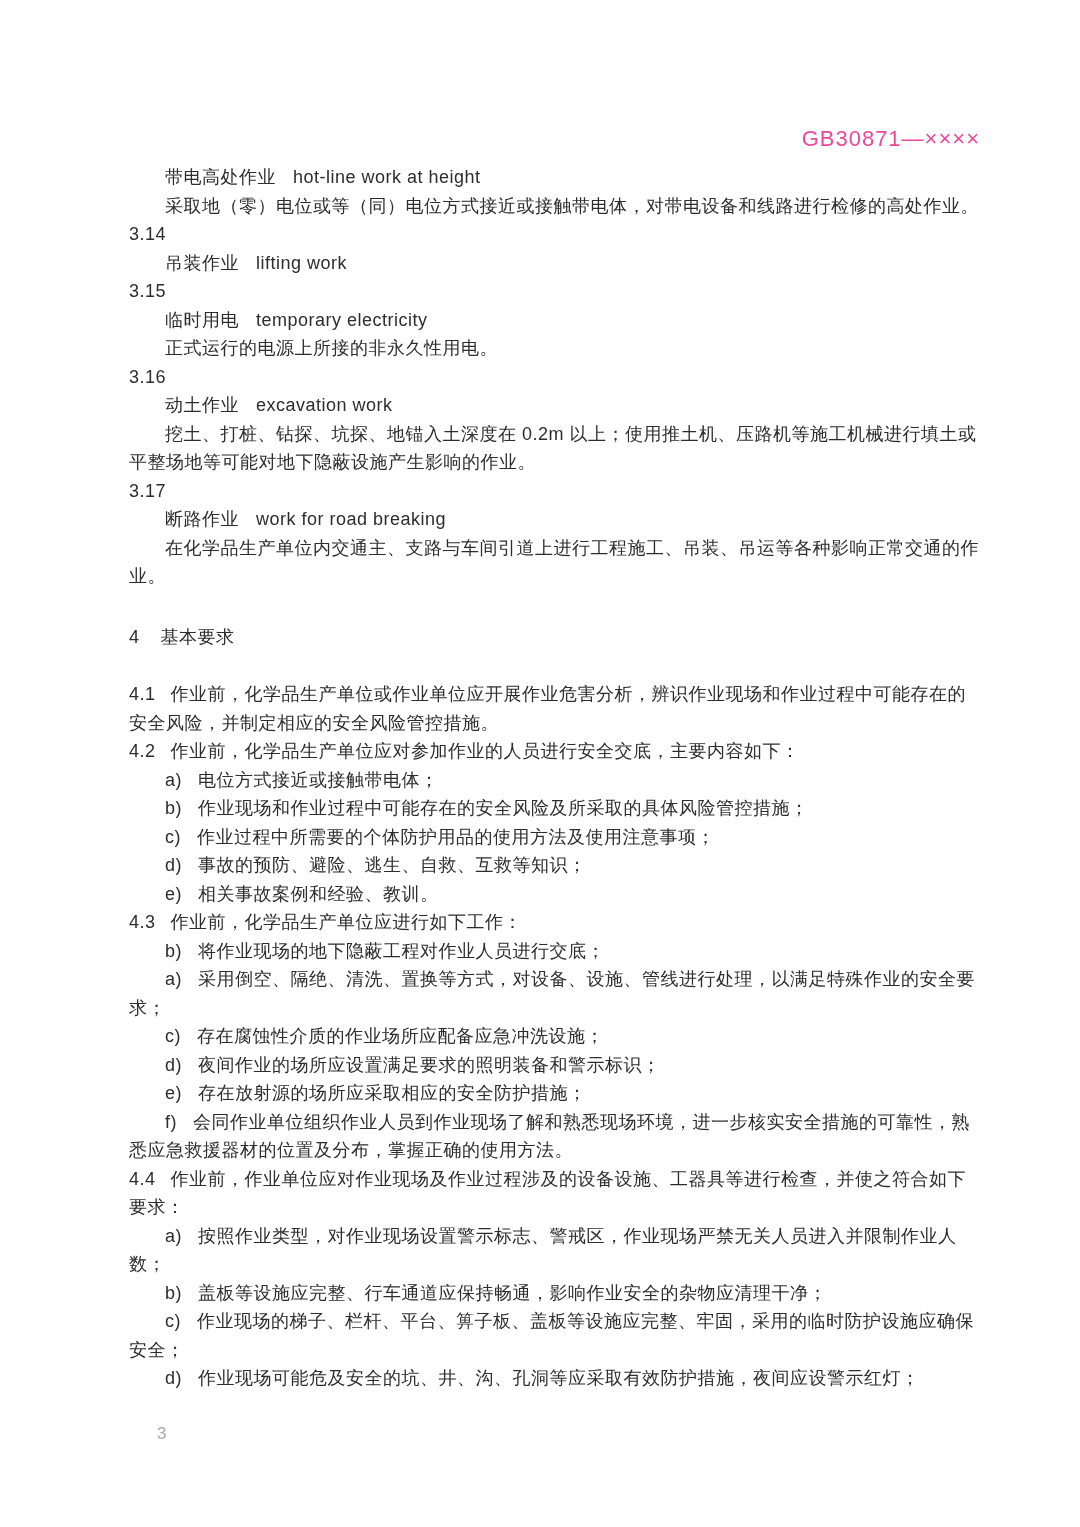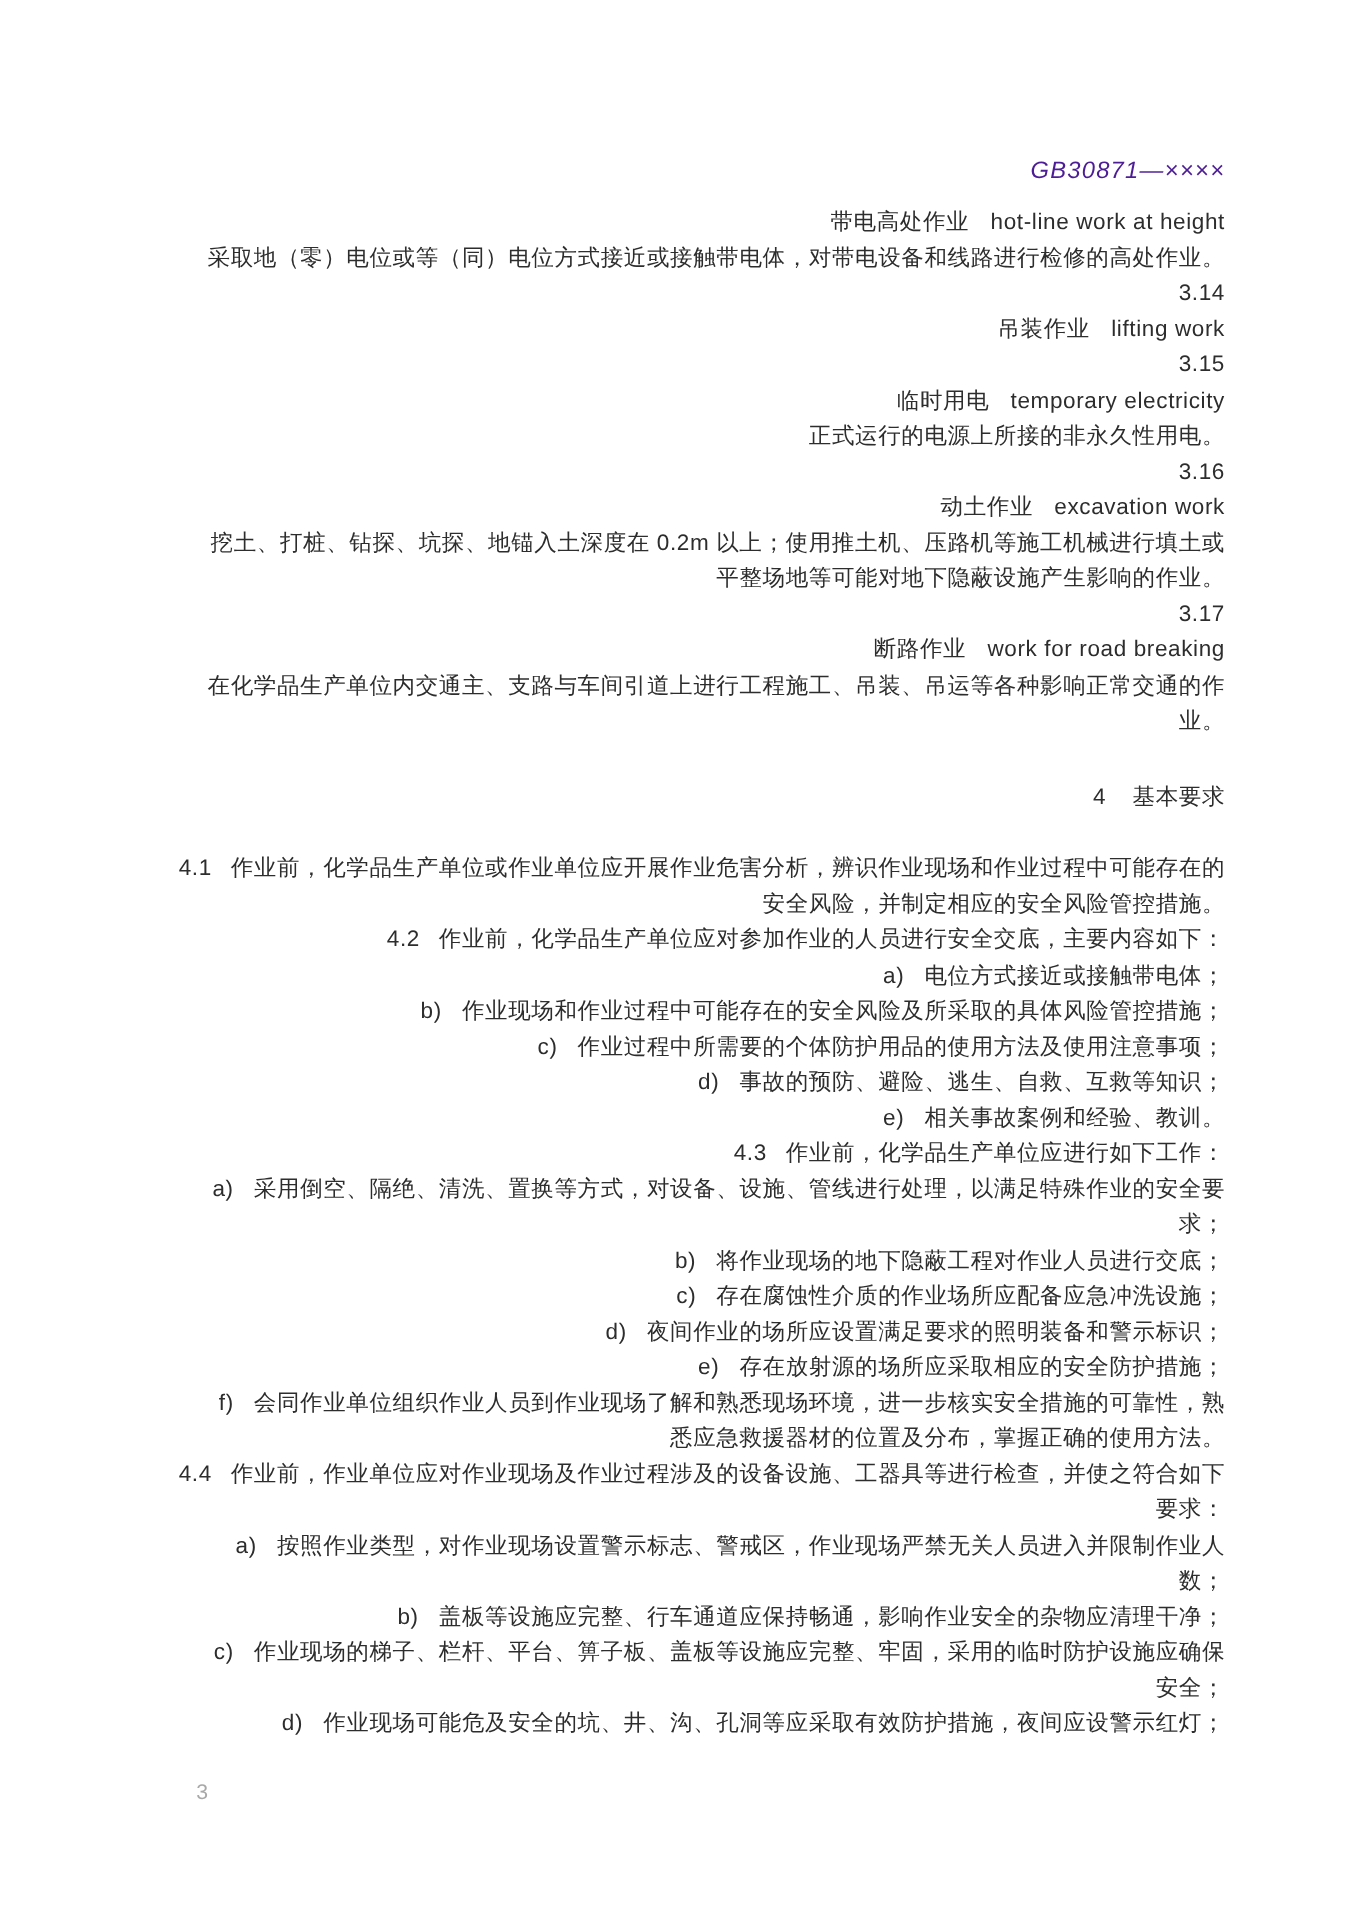--- a/index.html
+++ b/index.html
@@ -13,38 +13,36 @@
     height: 1527px;
     background: #ffffff;
     overflow: hidden;
     font-family: "Liberation Sans", "DejaVu Sans", sans-serif;
     color: #2d2d2d;
   }
   .page-header {
     position: absolute;
     top: 126px;
     right: 100px;
-    font-size: 19px;
+    font-size: 22px;
     letter-spacing: 1px;
-    color: #4c1d95;
-    font-style: italic;
+    color: #ec4899;
   }
   .content {
     position: absolute;
     top: 163px;
     left: 129px;
     width: 851px;
     font-size: 18px;
     line-height: 28.5px;
     letter-spacing: 0.5px;
   }
   .content p {
     margin: 0;
     padding: 0;
-    text-align: right;
   }
   
   .indent-first {
     text-indent: 36px;
   }
   .clause-num-line {
     text-indent: 0;
   }
   .gap-term {
     display: inline-block;
@@ -122,22 +120,22 @@
       <p><span>4.2</span><span class="gap-num"></span><span>作业前，化学品生产单位应对参加作业的人员进行安全交底，主要内容如下：</span></p>
       <p class="indent-first"><span>a)</span><span class="gap-li"></span><span>电位方式接近或接触带电体；</span></p>
       <p class="indent-first"><span>b)</span><span class="gap-li"></span><span>作业现场和作业过程中可能存在的安全风险及所采取的具体风险管控措施；</span></p>
       <p class="indent-first"><span>c)</span><span class="gap-li"></span><span>作业过程中所需要的个体防护用品的使用方法及使用注意事项；</span></p>
       <p class="indent-first"><span>d)</span><span class="gap-li"></span><span>事故的预防、避险、逃生、自救、互救等知识；</span></p>
       <p class="indent-first"><span>e)</span><span class="gap-li"></span><span>相关事故案例和经验、教训。</span></p>
     </div>
 
     <div>
       <p><span>4.3</span><span class="gap-num"></span><span>作业前，化学品生产单位应进行如下工作：</span></p>
+      <p class="indent-first"><span>b)</span><span class="gap-li"></span><span>将作业现场的地下隐蔽工程对作业人员进行交底；</span></p>
       <p class="indent-first"><span>a)</span><span class="gap-li"></span><span>采用倒空、隔绝、清洗、置换等方式，对设备、设施、管线进行处理，以满足特殊作业的安全要求；</span></p>
-      <p class="indent-first"><span>b)</span><span class="gap-li"></span><span>将作业现场的地下隐蔽工程对作业人员进行交底；</span></p>
       <p class="indent-first"><span>c)</span><span class="gap-li"></span><span>存在腐蚀性介质的作业场所应配备应急冲洗设施；</span></p>
       <p class="indent-first"><span>d)</span><span class="gap-li"></span><span>夜间作业的场所应设置满足要求的照明装备和警示标识；</span></p>
       <p class="indent-first"><span>e)</span><span class="gap-li"></span><span>存在放射源的场所应采取相应的安全防护措施；</span></p>
       <p class="indent-first"><span>f)</span><span class="gap-li"></span><span>会同作业单位组织作业人员到作业现场了解和熟悉现场环境，进一步核实安全措施的可靠性，熟悉应急救援器材的位置及分布，掌握正确的使用方法。</span></p>
     </div>
 
     <div>
       <p><span>4.4</span><span class="gap-num"></span><span>作业前，作业单位应对作业现场及作业过程涉及的设备设施、工器具等进行检查，并使之符合如下要求：</span></p>
       <p class="indent-first"><span>a)</span><span class="gap-li"></span><span>按照作业类型，对作业现场设置警示标志、警戒区，作业现场严禁无关人员进入并限制作业人数；</span></p>
       <p class="indent-first"><span>b)</span><span class="gap-li"></span><span>盖板等设施应完整、行车通道应保持畅通，影响作业安全的杂物应清理干净；</span></p>

